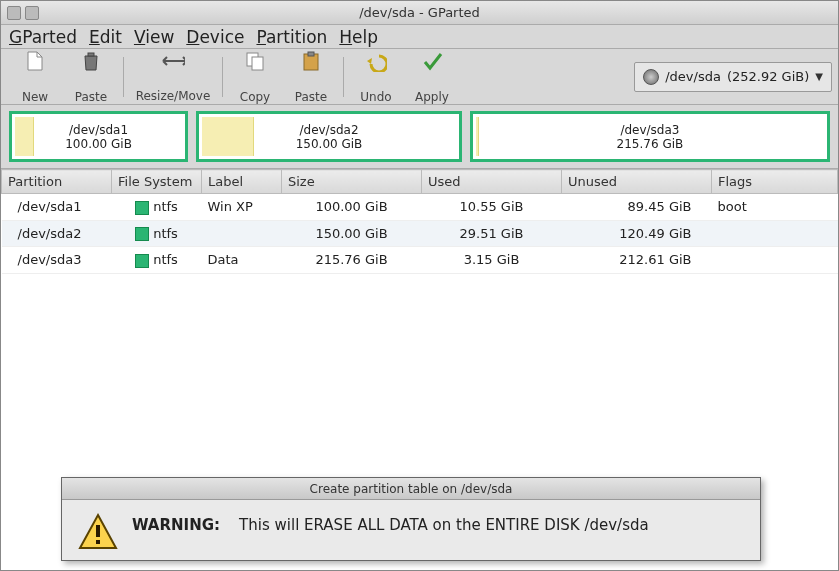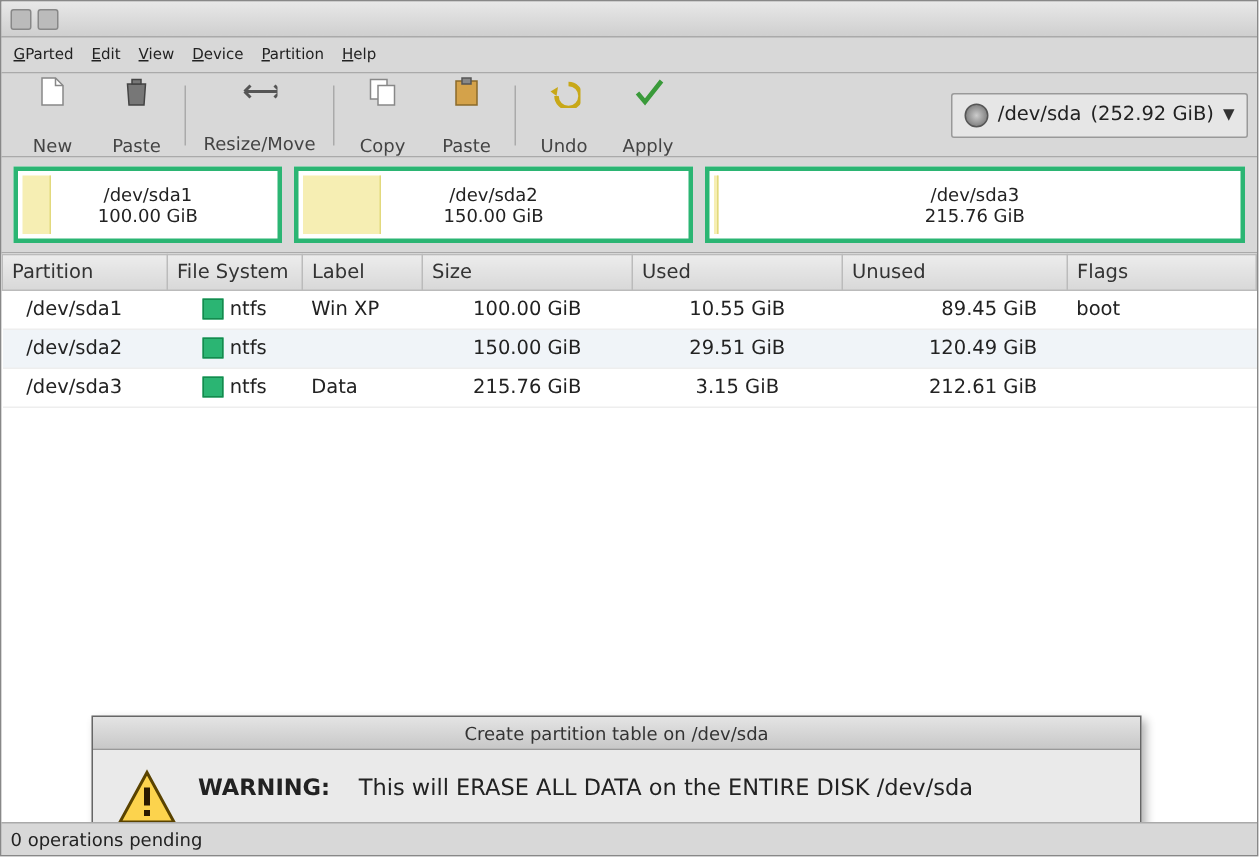--- a/index.html
+++ b/index.html
@@ -37,21 +37,21 @@
     position: absolute; left: 0; right: 0; text-align: center; font-size: 13px; color: #333;
   }
   .menubar {
     height: 24px;
     background: #d8d8d8;
     display: flex;
     align-items: center;
     gap: 12px;
     padding: 0 8px;
     border-bottom: 1px solid #aaa;
-    font-size: 10px;
+    font-size: 17px;
     text-align: center;
   }
   .menubar span { cursor: default; }
   .menubar span u { text-decoration: underline; }
   .toolbar {
     height: 56px;
     background: #d8d8d8;
     display: flex;
     align-items: center;
     border-bottom: 1px solid #aaa;
@@ -199,20 +199,21 @@
 </head>
 <body>
 
 <div class="win">
 
   <div class="titlebar">
     <div class="titleicons">
       <span></span>
       <span></span>
     </div>
+    <div class="title">/dev/sda - GParted</div>
   </div>
 
   <div class="menubar">
     <span><u>G</u>Parted</span>
     <span><u>E</u>dit</span>
     <span><u>V</u>iew</span>
     <span><u>D</u>evice</span>
     <span><u>P</u>artition</span>
     <span><u>H</u>elp</span>
   </div>
@@ -380,17 +381,14 @@
             <span>This will ERASE ALL DATA on the ENTIRE DISK /dev/sda</span>
           </div>
 
         </div>
       </div>
 
     </div>
 
   </div>
 
-  <div class="statusbar">
-    <span>0 operations pending</span>
-  </div>
 
 </div>
 
 </body></html>

